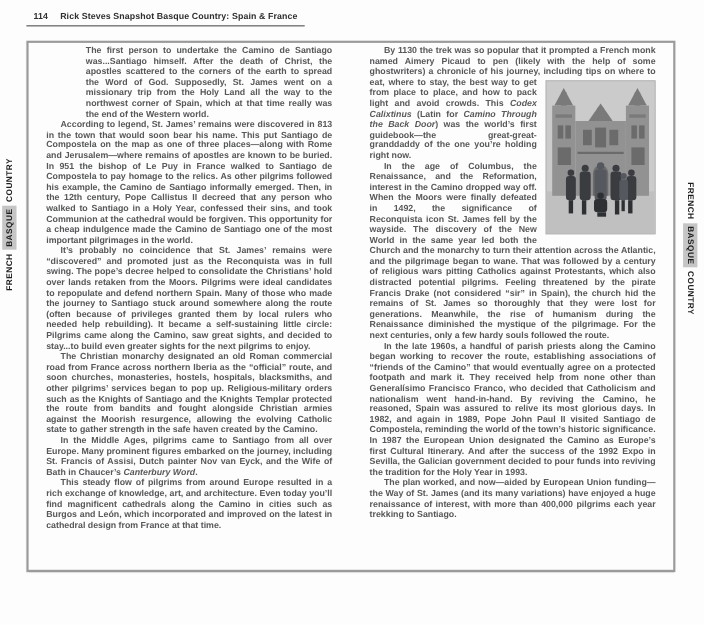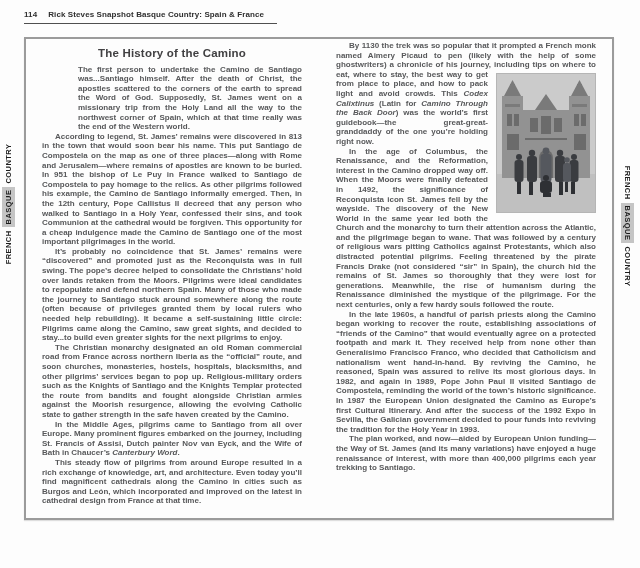--- a/index.html
+++ b/index.html
@@ -4,21 +4,21 @@
 <style>
   html,body{margin:0;padding:0;background:#ffffff;}
   .page{
     position:relative;width:640px;height:568px;background:#fdfdfd;overflow:hidden;
     font-family:"Liberation Sans",sans-serif;color:#57585a;
   }
   
   .hdr{position:absolute;top:10px;left:24px;right:25px;display:flex;justify-content:space-between;
        font-size:8px;font-weight:bold;color:#2f2f2f;letter-spacing:.1px;}
   .hdr .side{padding-bottom:4px;border-bottom:1.2px solid #4f4f4f;}
-  .hdr .side.l{width:253px;}
+  .hdr .side.l{width:253px;text-align:center;}
   .hdr .side.r{width:248px;text-align:right;}
   .hdr .pgnum{display:inline-block;}
   .hdr .side.l .pgnum{margin-right:11px;}
   .hdr .side.r .pgnum{margin-left:11px;}
   
   .tab{position:absolute;width:130px;height:16px;display:flex;align-items:center;justify-content:center;
        font-size:7.5px;font-weight:bold;letter-spacing:.45px;color:#1d1d1d;white-space:nowrap;}
   .tab-left{left:-57px;top:196px;transform:rotate(-90deg);}
   .tab-right{left:563px;top:218px;transform:rotate(90deg);}
   .tab .w{padding:2px 0;}
@@ -64,21 +64,20 @@
 
   <aside class="tab tab-right">
     <span class="w">FRENCH</span>
     <span class="w hl">BASQUE</span>
     <span class="w">COUNTRY</span>
   </aside>
 
   <section class="feature-box">
     <div class="cols">
       <div class="col">
-        <h2 class="article-title">The History of the Camino</h2>
       <p class="no-indent"><span>The first person to undertake the Camino de Santiago was...Santiago himself. After the death of Christ, the apostles scattered to the corners of the earth to spread the Word of God. Supposedly, St. James went on a missionary trip from the Holy Land all the way to the northwest corner of Spain, which at that time really was the end of the Western world.</span></p>
           <p><span>According to legend, St. James’ remains were discovered in 813 in the town that would soon bear his name. This put Santiago de Compostela on the map as one of three places—along with Rome and Jerusalem—where remains of apostles are known to be buried. In 951 the bishop of Le Puy in France walked to Santiago de Compostela to pay homage to the relics. As other pilgrims followed his example, the Camino de Santiago informally emerged. Then, in the 12th century, Pope Callistus II decreed that any person who walked to Santiago in a Holy Year, confessed their sins, and took Communion at the cathedral would be forgiven. This opportunity for a cheap indulgence made the Camino de Santiago one of the most important pilgrimages in the world.</span></p>
           <p><span>It’s probably no coincidence that St. James’ remains were “discovered” and promoted just as the Reconquista was in full swing. The pope’s decree helped to consolidate the Christians’ hold over lands retaken from the Moors. Pilgrims were ideal candidates to repopulate and defend northern Spain. Many of those who made the journey to Santiago stuck around somewhere along the route (often because of privileges granted them by local rulers who needed help rebuilding). It became a self-sustaining little circle: Pilgrims came along the Camino, saw great sights, and decided to stay...to build even greater sights for the next pilgrims to enjoy.</span></p>
           <p><span>The Christian monarchy designated an old Roman commercial road from France across northern Iberia as the “official” route, and soon churches, monasteries, hostels, hospitals, blacksmiths, and other pilgrims’ services began to pop up. Religious-military orders such as the Knights of Santiago and the Knights Templar protected the route from bandits and fought alongside Christian armies against the Moorish resurgence, allowing the evolving Catholic state to gather strength in the safe haven created by the Camino.</span></p>
           <p><span>In the Middle Ages, pilgrims came to Santiago from all over Europe. Many prominent figures embarked on the journey, including St. Francis of Assisi, Dutch painter Nov van Eyck, and the Wife of Bath in Chaucer’s </span><i>Canterbury Word</i><span>.</span></p>
           <p><span>This steady flow of pilgrims from around Europe resulted in a rich exchange of knowledge, art, and architecture. Even today you’ll find magnificent cathedrals along the Camino in cities such as Burgos and León, which incorporated and improved on the latest in cathedral design from France at that time.</span></p>
         </div>
       <div class="col">
           <p><span>By 1130 the trek was so popular that it prompted a French monk named Aimery Picaud to pen (likely with the help of some ghostwriters) a chronicle of his journey, including tips on where </span>
   <span class="photo-float">

